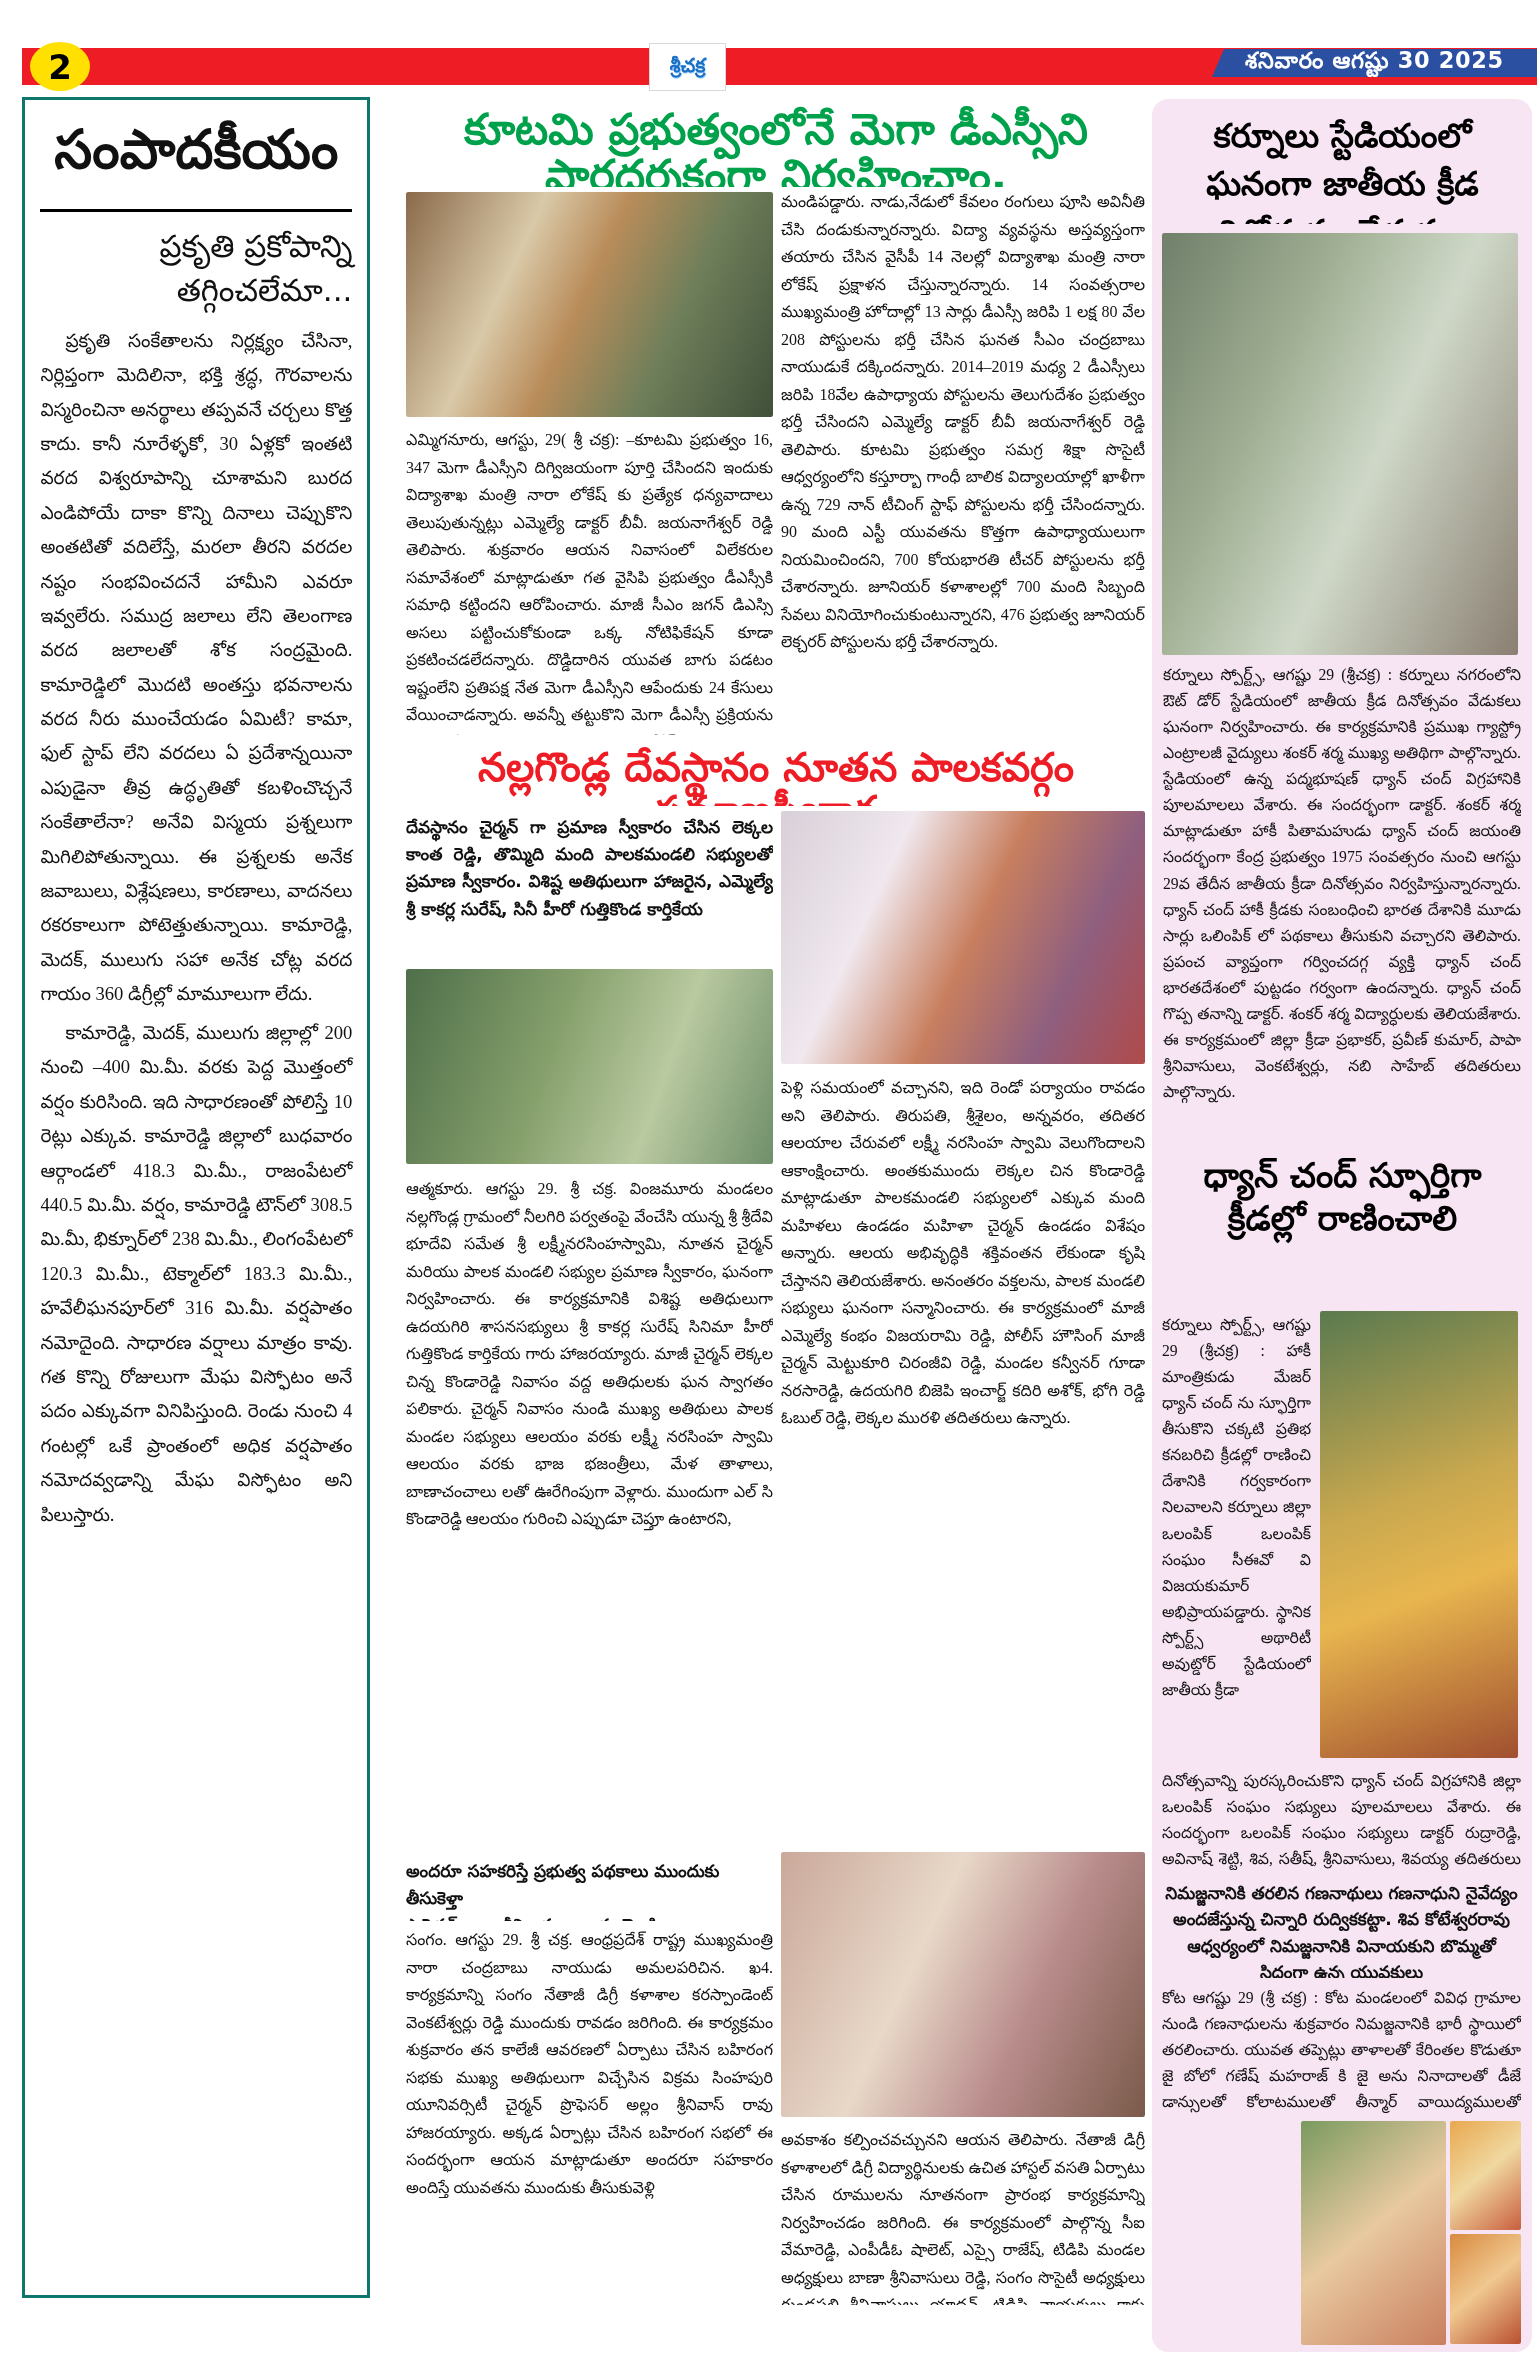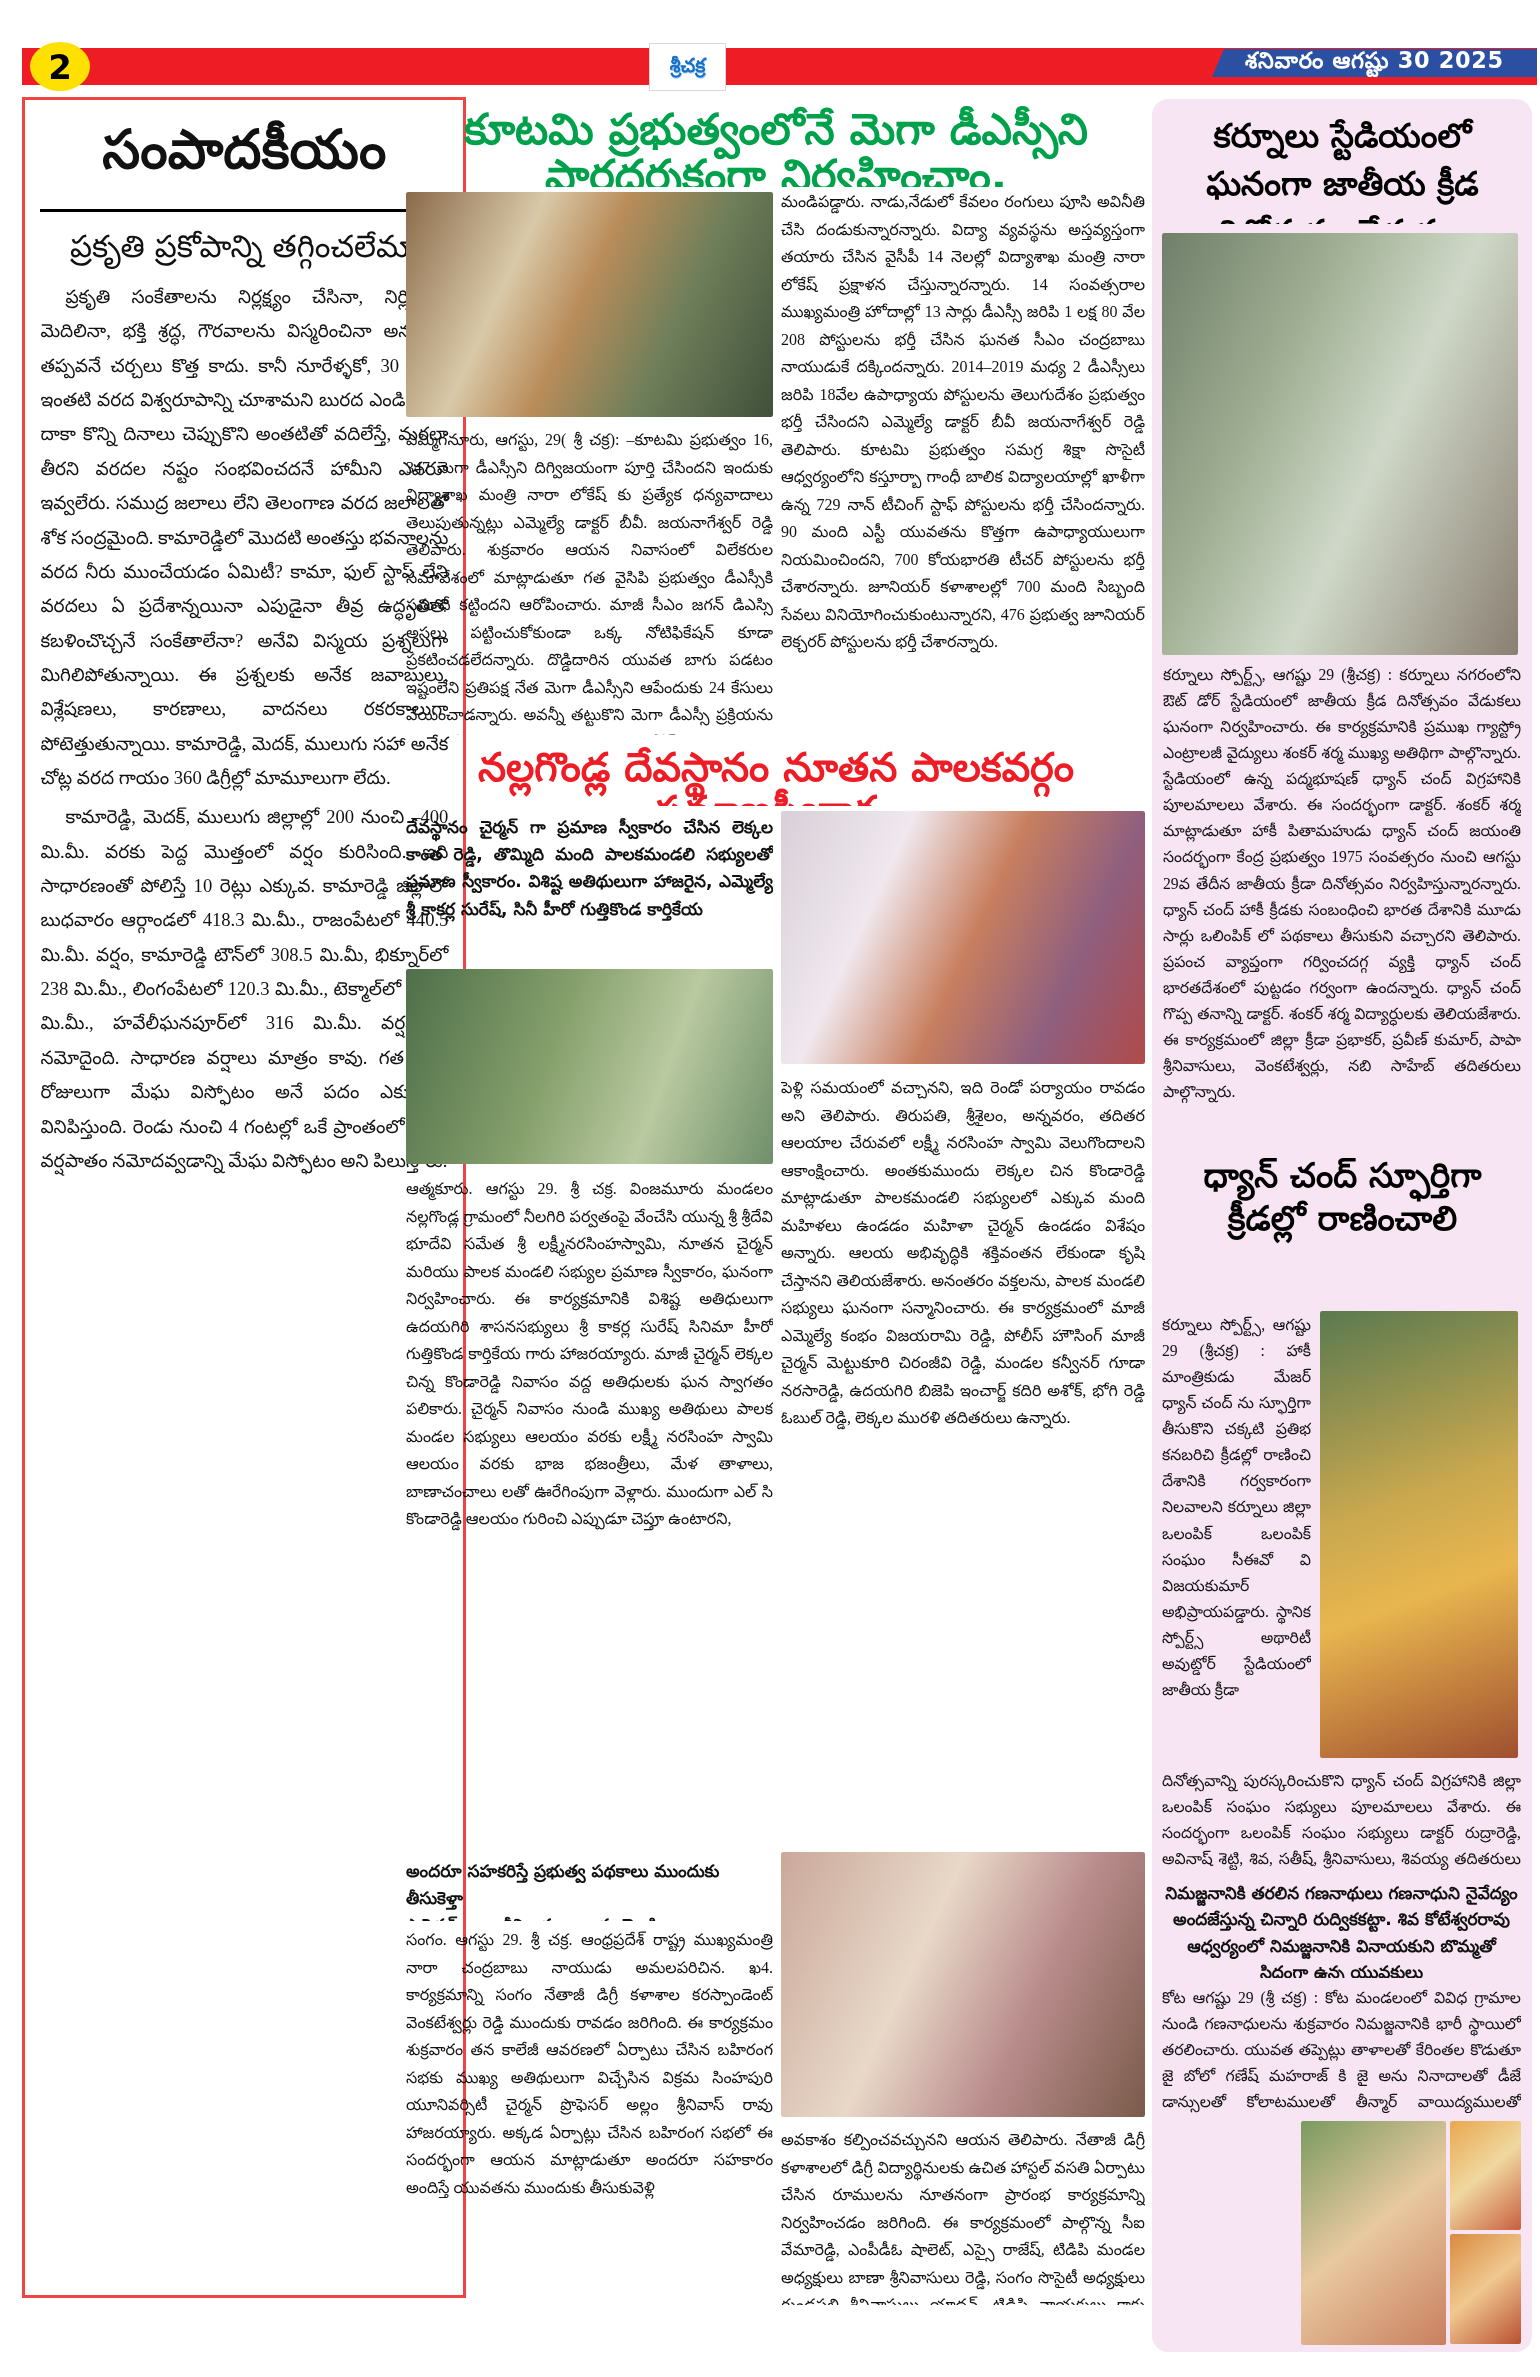--- a/index.html
+++ b/index.html
@@ -15,21 +15,21 @@
   .logo-box{left:649px;top:43px;width:75px;height:46px;background:#ffffff;border:0.7px solid #d8d8d8;
         display:flex;align-items:center;justify-content:center;z-index:3;text-align:center;}
   .logo-text{font-family:"DejaVu Sans",sans-serif;font-weight:bold;font-size:19.4px;color:#1a6fc4;
         text-shadow:0.7px 0.7px 0 #9fd0ff;}
   .date-box{left:1212px;top:49px;width:325px;height:28px;background:#2b50a1;z-index:2;
         clip-path:polygon(12px 0,100% 0,100% 100%,0 100%);
         display:flex;align-items:center;justify-content:center;}
   .date-text{color:#ffffff;font-family:"DejaVu Sans",sans-serif;font-weight:bold;font-size:22.4px;letter-spacing:0.7px;}
 
   
-  .editorial-box{left:22.4px;top:97px;width:444px;height:2201px;border:3px solid #ef4444;background:#fff;
+  .editorial-box{left:22.4px;top:97px;width:348px;height:2201px;border:3px solid #0f766e;background:#fff;
         box-sizing:border-box;padding:7.5px 15px;overflow:hidden;}
   .editorial-title{font-family:"DejaVu Sans",sans-serif;text-align:center;font-size:54px;font-weight:bold;
         padding:10.4px 0 15px 0;border-bottom:3px solid #000;}
   .editorial-headline{font-family:"DejaVu Sans",sans-serif;text-align:right;font-size:31px;font-weight:normal;
         padding:16.4px 0 7.5px 0;}
   .editorial-body{font-size:18.6px;line-height:1.85;text-align:justify;}
   .editorial-body p{margin:0 0 4.5px 0;text-indent:25px;}
 
   
   .headline{font-family:"DejaVu Sans",sans-serif;font-weight:bold;text-align:center;line-height:1.08;overflow:hidden;}

